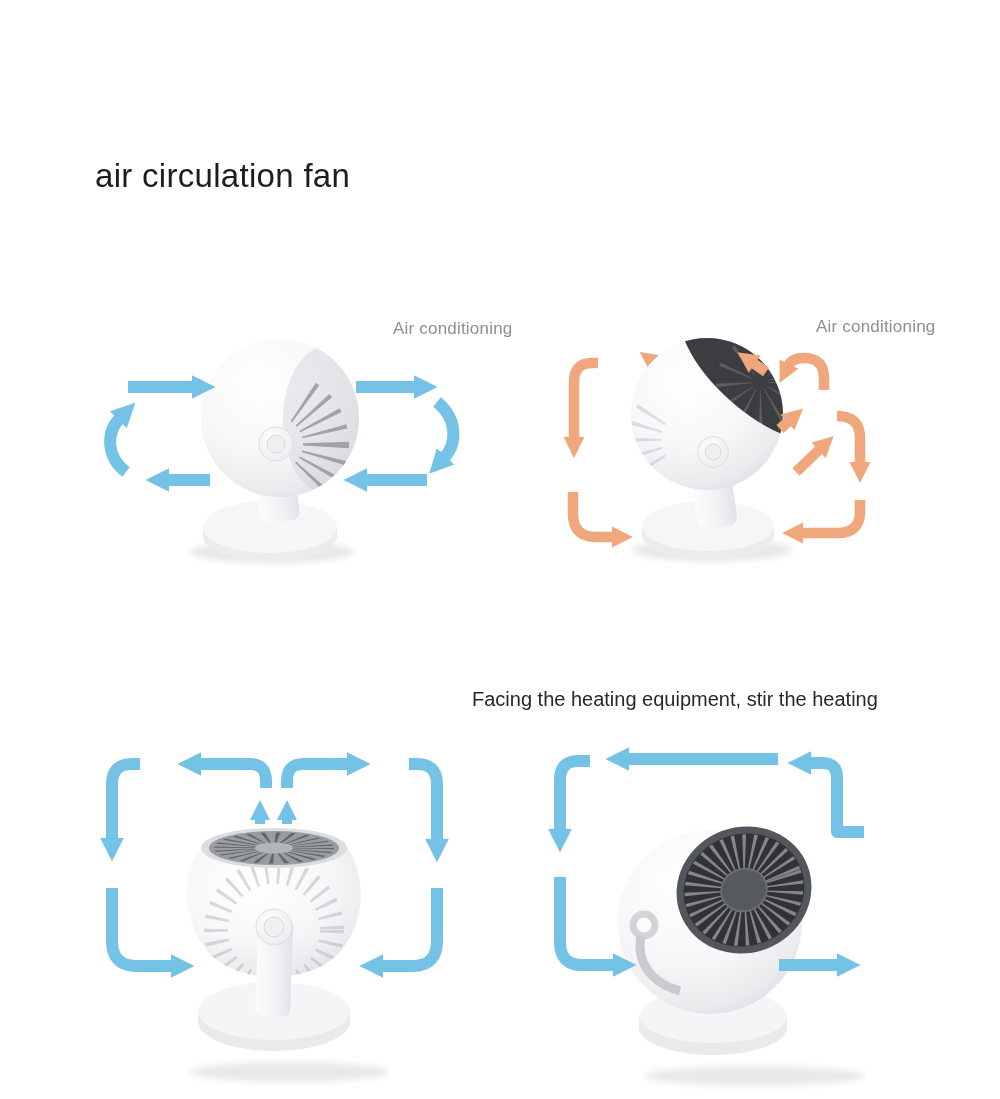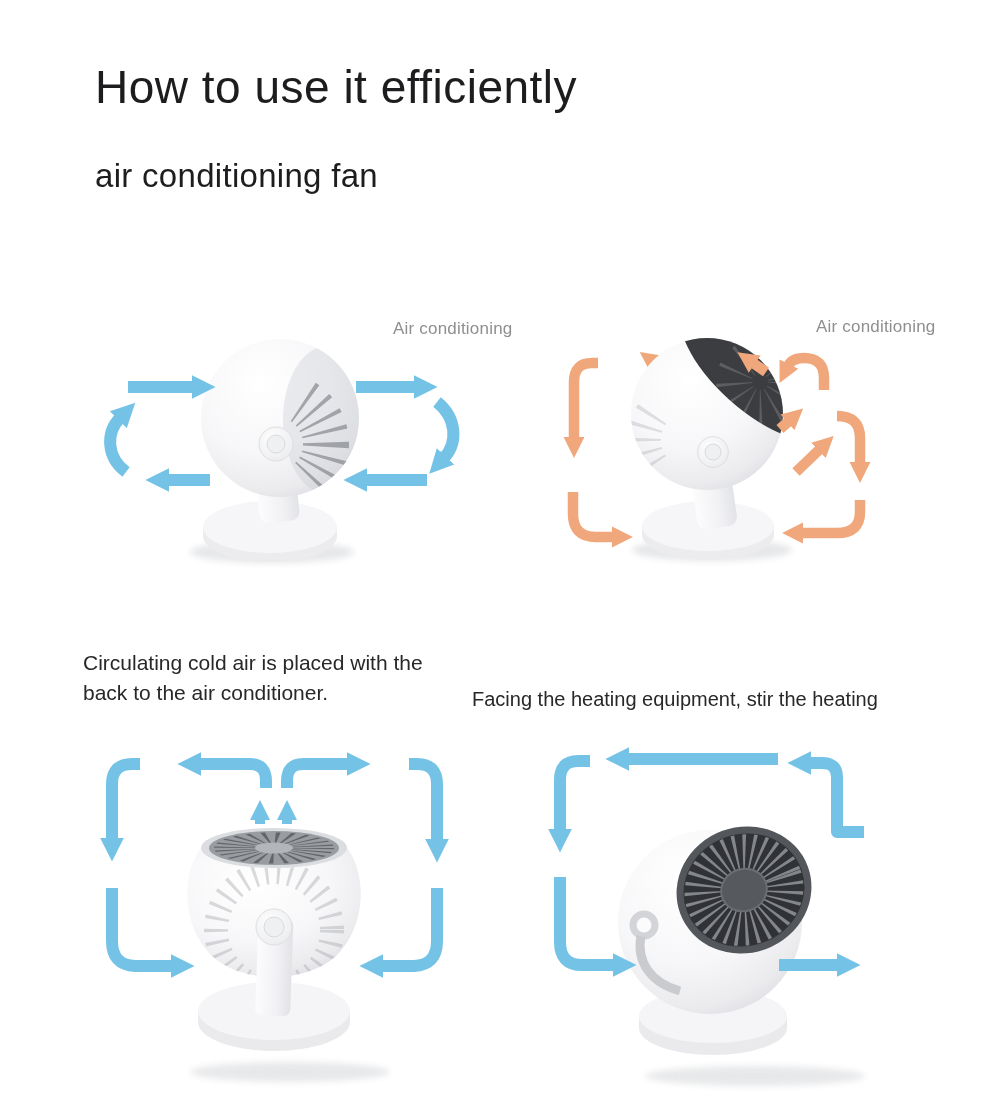--- a/index.html
+++ b/index.html
@@ -70,27 +70,25 @@
       <stop offset="100%" stop-color="#e2e3e7"></stop>
     </linearGradient>
     <filter id="soft" x="-50%" y="-50%" width="200%" height="200%">
       <feGaussianBlur stdDeviation="3"></feGaussianBlur>
     </filter>
   </defs>
 </svg>
 
 <div class="canvas">
 
-  <h1 class="title">How to use it efficiently</h1>
-  <h2 class="subtitle">air conditioning fan</h2>
+  <h2 class="subtitle">air circulation fan</h2>
 
   <div class="ac-label l1">Air conditioning</div>
   <div class="ac-label l2">Air conditioning</div>
 
-  <div class="caption c1">Circulating cold air is placed with the back to the air conditioner.</div>
   <div class="caption c2">Facing the heating equipment, stir the heating</div>
 
   <svg class="q q1" width="450" height="300" viewBox="0 0 450 300">
     <defs>
       <clipPath id="q1s">
           <circle cx="200" cy="118" r="79"></circle>
         </clipPath>
       <clipPath id="q1w">
           <path d="M196,144 L268,22 L305,120 L282,232 Z"></path>
         </clipPath>

